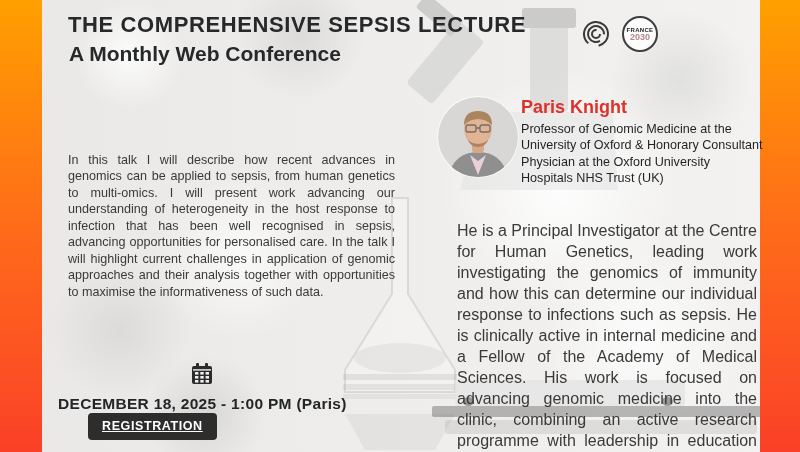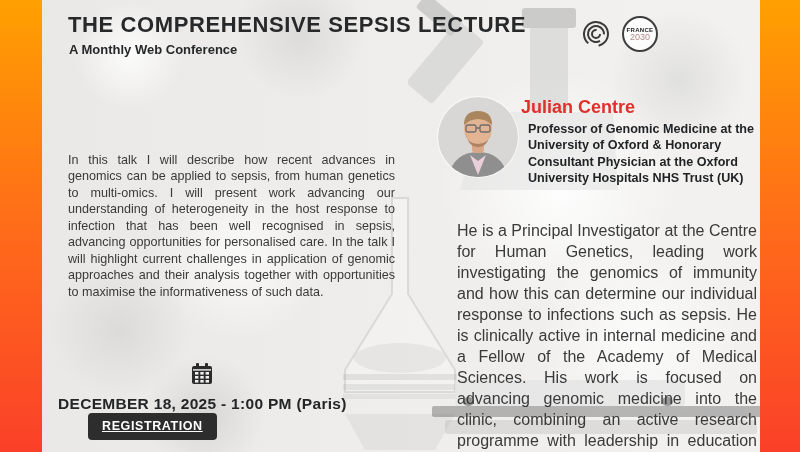--- a/index.html
+++ b/index.html
@@ -30,44 +30,44 @@
   .scope-stage { left:455px; top:380px; width:230px; height:26px; background:#e6e6e6; border-radius:3px; opacity:.85; }
   .scope-foot  { position:absolute; width:11px; height:9px; border-radius:50%; background:rgba(60,60,60,.55); top:17px; }
   .scope-foot.f1 { left:8px; } .scope-foot.f2 { right:12px; }
   .scope-strip { left:432px; top:406px; width:340px; height:11px; background:rgba(50,50,50,.32); border-radius:2px; }
   .scope-refl  { left:445px; top:420px; width:312px; height:14px; background:rgba(150,150,150,.22); border-radius:3px; }
   .flask-art   { left:325px; top:190px; opacity:.55; }
 
   
   .page-title { position:absolute; left:68px; top:12px; font-size:22px; font-weight:bold;
                 letter-spacing:.6px; color:#26282a; }
-  .page-subtitle { position:absolute; left:69px; top:42px; font-size:13px; font-weight:600; color:#26282a; }
+  .page-subtitle { position:absolute; left:69px; top:42px; font-size:21px; font-weight:600; color:#26282a; }
 
   
   .logo-block { position:absolute; left:582px; top:16px; display:flex; align-items:center; gap:8px; }
   .logo-text { display:flex; flex-direction:column; }
   .logo-line1 { font-size:7px; font-weight:bold; letter-spacing:2.1px; color:#2e2e2e; }
   .logo-line2 { font-size:13.5px; font-weight:bold; letter-spacing:.4px; color:#222; margin-top:1px; }
   .badge { width:36px; height:36px; border:2px solid #3e3e3e; border-radius:50%; background:rgba(255,255,255,.85);
            display:flex; flex-direction:column; align-items:center; justify-content:center; margin-left:4px; }
   .badge-l1 { font-size:6px; font-weight:bold; color:#222; letter-spacing:.3px; }
-  .badge-l2 { font-size:9px; font-weight:normal; color:#b08a8a; line-height:1;text-align:right; }
+  .badge-l2 { font-size:9px; font-weight:bold; color:#b08a8a; line-height:1;text-align:right; }
 
   
   .talk-heading { position:absolute; left:68px; top:99px; width:322px; font-size:15.5px; font-weight:bold;
                   line-height:1.3; color:#232527; }
   .talk-abstract { position:absolute; left:68px; top:152px; width:327px; font-size:12.6px; line-height:1.31;
                    color:#3a3a3a; text-align:justify; }
 
   
   .avatar { position:absolute; left:438px; top:97px; width:80px; height:80px; border-radius:50%; overflow:hidden;
             box-shadow:0 0 0 1px rgba(255,255,255,.6); }
   .speaker-name { position:absolute; left:521px; top:97px; font-size:18px; font-weight:bold; color:#e0302b; }
-  .speaker-title { position:absolute; left:521px; top:121px; width:244px; font-size:12.6px; font-weight:bold;
-                   line-height:1.3; color:#1f2123;margin-left:7px; }
+  .speaker-title { position:absolute; left:521px; top:121px; width:244px; font-size:12.6px; font-weight:normal;
+                   line-height:1.3; color:#1f2123; }
   .speaker-bio { position:absolute; left:457px; top:221px; width:300px; font-size:16px; line-height:1.31;
                  color:#3a3a3a; text-align:justify; }
 
   
   .date-row { position:absolute; left:58px; top:363px; display:flex; align-items:center; gap:10px;flex-direction:column; }
   .date-text { font-size:15.5px; font-weight:bold; letter-spacing:.3px; color:#232527; }
   .reg-btn { position:absolute; left:88px; top:413px; display:inline-block; background:#2d2d2d; color:#ffffff;
              font-size:12.5px; font-weight:bold; letter-spacing:.6px; text-decoration:underline;
              padding:6px 14px 7px; border-radius:4px; cursor:pointer; border:none;
              font-family:"Liberation Sans", sans-serif; }
@@ -134,21 +134,21 @@
       <ellipse cx="40" cy="32" rx="14" ry="16" fill="#e3b493"></ellipse>
       <path d="M26,28 Q26,14 40,14 Q54,14 54,28 Q48,22 40,22 Q32,22 26,28 Z" fill="#a9865d"></path>
       <path d="M28,36 Q30,50 40,50 Q50,50 52,36 Q52,46 40,47 Q28,46 28,36 Z" fill="#b08263"></path>
       <g fill="none" stroke="#6d6d6d" stroke-width="1.3">
         <rect x="28" y="28" width="10" height="7" rx="2"></rect>
         <rect x="42" y="28" width="10" height="7" rx="2"></rect>
         <line x1="38" y1="31" x2="42" y2="31"></line>
       </g>
     </svg>
   </div>
-  <h3 class="speaker-name">Julian Centre</h3>
+  <h3 class="speaker-name">Paris Knight</h3>
   <p class="speaker-title">Professor of Genomic Medicine at the University of Oxford &amp; Honorary Consultant Physician at the Oxford University Hospitals NHS Trust (UK)</p>
   <p class="speaker-bio">He is a Principal Investigator at the Centre for Human Genetics, leading work investigating the genomics of immunity and how this can determine our individual response to infections such as sepsis. He is clinically active in internal medicine and a Fellow of the Academy of Medical Sciences. His work is focused on advancing genomic medicine into the clinic, combining an active research programme with leadership in education and training.</p>
 
   <div class="date-row">
     <svg width="22" height="22" viewBox="0 0 22 22">
       <rect x="5" y="0" width="3" height="5" rx="1" fill="#2b2b2b"></rect>
       <rect x="14" y="0" width="3" height="5" rx="1" fill="#2b2b2b"></rect>
       <rect x="1" y="3" width="20" height="18" rx="2" fill="#2b2b2b"></rect>
       <rect x="3" y="8" width="16" height="11" fill="#2b2b2b"></rect>
       <g fill="#efefef">

